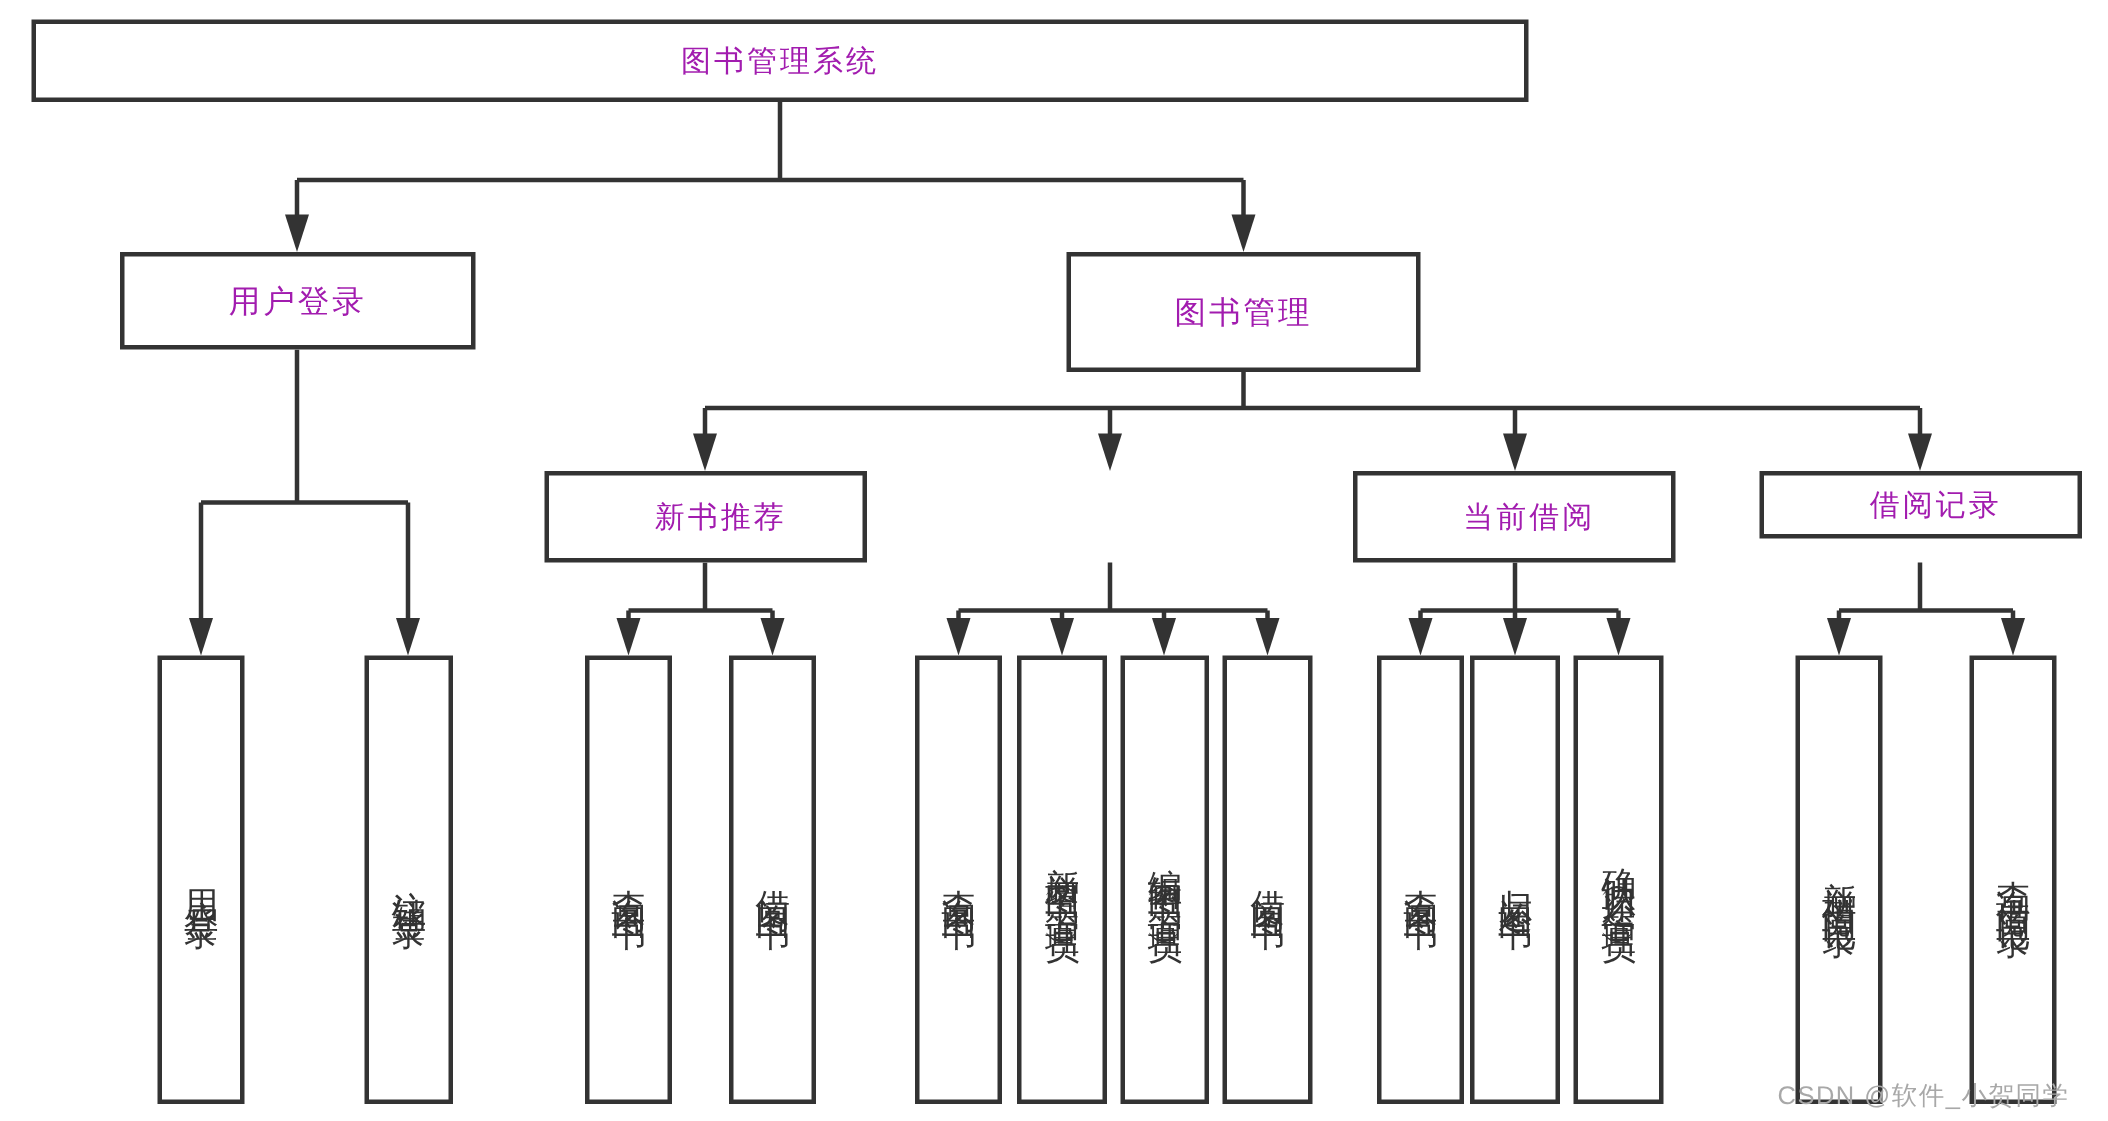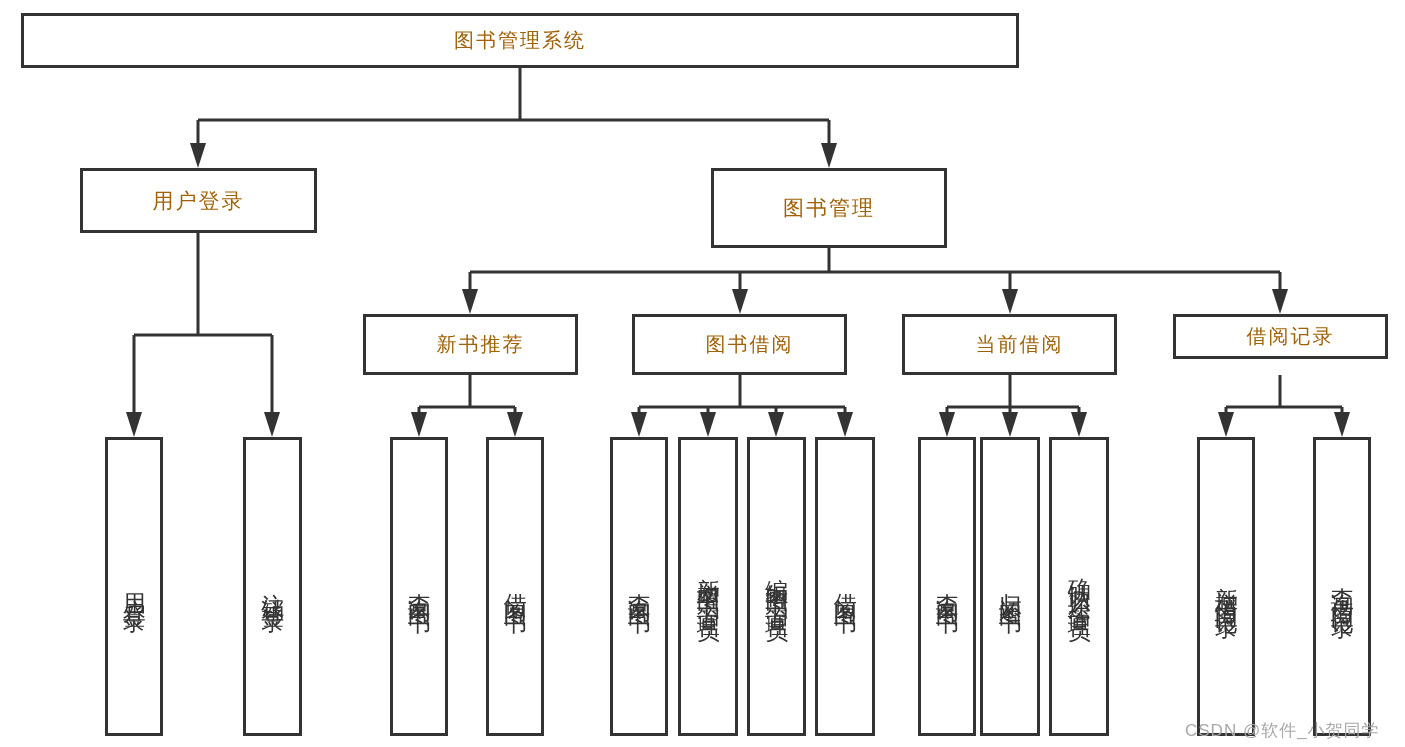--- a/index.html
+++ b/index.html
@@ -10,21 +10,21 @@
     font-family:"Liberation Sans", sans-serif;
     overflow:hidden;
   }
   .connectors{position:absolute;left:0;top:0;}
   .hbox{
     position:absolute;
     box-sizing:border-box;
     background:#ffffff;
     border:3px solid #333333;
     display:flex;align-items:center;justify-content:center;
-    color:#a16207;
+    color:#a21caf;
     letter-spacing:2px;
     z-index:2;
   }
   .hbox.root{font-size:20px;}
   .hbox.lv2{font-size:21px;}
   .hbox.lv3{font-size:20px;padding-left:20px;}
   .vbox{
     position:absolute;
     box-sizing:border-box;
     top:437px;height:299px;
@@ -98,21 +98,20 @@
       <polygon class="ahead" points="1334,412 1350,412 1342,437"></polygon>
     </g>
   </svg>
 
   <div class="hbox root" style="left:21px;top:13px;width:998px;height:55px;">图书管理系统</div>
 
   <div class="hbox lv2" style="left:80px;top:168px;width:237px;height:65px;">用户登录</div>
   <div class="hbox lv2" style="left:711px;top:168px;width:236px;height:80px;">图书管理</div>
 
   <div class="hbox lv3" style="left:363px;top:314px;width:215px;height:61px;">新书推荐</div>
-  <div class="hbox lv3" style="left:632px;top:314px;width:215px;height:61px;">图书借阅</div>
   <div class="hbox lv3" style="left:902px;top:314px;width:215px;height:61px;text-align:center;">当前借阅</div>
   <div class="hbox lv3" style="left:1173px;top:314px;width:215px;height:45px;">借阅记录</div>
 
   <div class="vbox" style="left:105px;width:58px;">用户登录</div>
   <div class="vbox" style="left:243px;width:59px;">注销登录</div>
 
   <div class="vbox" style="left:390px;width:58px;">查询图书</div>
   <div class="vbox" style="left:486px;width:58px;">借阅图书</div>
 
   <div class="vbox" style="left:610px;width:58px;">查询图书</div>

